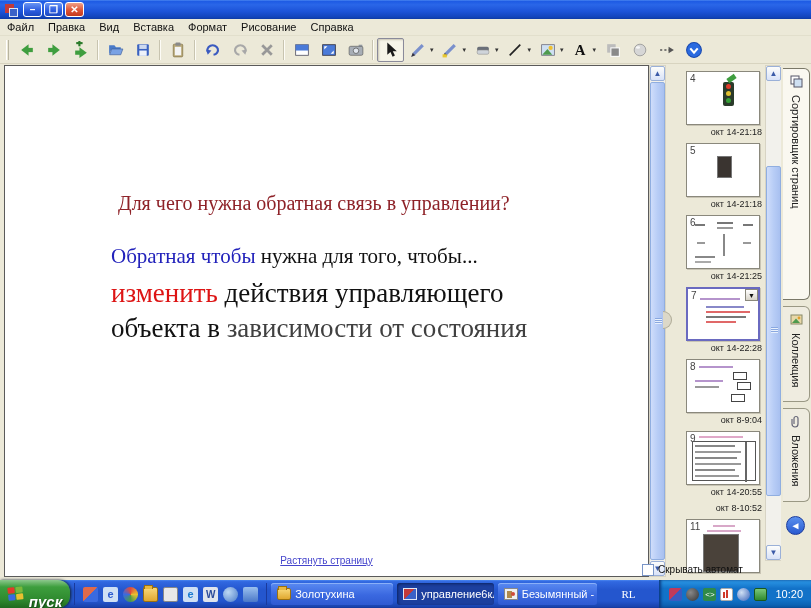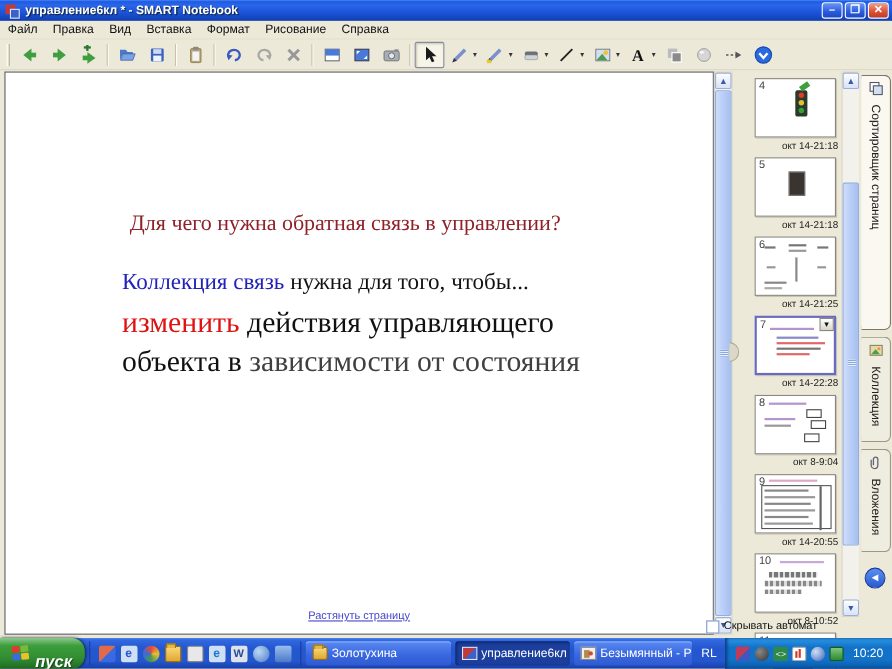--- a/index.html
+++ b/index.html
@@ -107,35 +107,34 @@
   .flag .f1{left:0;top:0;background:#e23a2a;} .flag .f2{left:8px;top:0;background:#7ab83a;}
   .flag .f3{left:0;top:7px;background:#3a6ae0;} .flag .f4{left:8px;top:7px;background:#e8c030;}
   .ql { display:flex; align-items:center; gap:5px; padding:0 8px; border-left:1px solid #1a3a9c; border-right:1px solid #1a3a9c; margin-left:4px; height:22px; }
   .qlic { width:15px; height:15px; border-radius:2px; }
   .taskbtn { height:22px; margin-left:4px; border-radius:3px; display:flex; align-items:center; gap:4px; padding:0 6px;
     background:linear-gradient(180deg,#5a8af2,#3a68e0 55%,#2f5ad2); box-shadow:inset 0 1px 0 #8ab0f8; color:#fff; font-size:11px; white-space:nowrap; overflow:hidden; }
   .taskbtn.active { background:#1c3f9e; box-shadow:inset 1px 1px 3px #0c2260; }
   .tb-ic { width:14px; height:12px; flex:0 0 auto; }
   .folder-ic { background:linear-gradient(180deg,#f8d878,#e0a830); border:1px solid #9a7010; border-radius:1px 2px 2px 2px; position:relative; }
   .folder-ic:before { content:""; position:absolute; left:0; top:-3px; width:7px; height:3px; background:#e8b840; border:1px solid #9a7010; border-bottom:none; }
-  .lang { margin-left:auto; color:#fff; font-size:11px; padding:0 8px; }
+  .lang { margin-left:auto; color:#fff; font-size:11px; padding:0 24px;font-family:Liberation Serif, serif; }
   .tray { height:28px; display:flex; align-items:center; gap:4px; padding:0 8px 0 10px;
     background:linear-gradient(180deg,#2e9ae8 0%,#1272c8 30%,#1272c8 70%,#0a5aa8 100%); box-shadow:inset 2px 0 3px #0a3a80; }
   .tryic { width:13px; height:13px; border-radius:2px; }
   .clock { color:#fff; font-size:11px; margin-left:4px; }
 </style>
 </head>
 <body>
 
 <div class="titlebar">
   <span class="app-ic">
       <i class="a"></i>
       <i class="b"></i>
     </span>
-  <span class="ttl">управление6кл * - SMART Notebook</span>
   <span class="winbtns">
     <span class="winbtn">–</span>
     <span class="winbtn">❐</span>
     <span class="winbtn close">✕</span>
   </span>
 </div>
 
 <div class="menubar">
   <span class="menuitem">Файл</span>
   <span class="menuitem">Правка</span>
@@ -315,21 +314,21 @@
         <polyline points="5,7 8.5,11 12,7" stroke="#fff" stroke-width="2" fill="none"></polyline>
       </svg>
     </span>
 </div>
 
 <div class="main">
 
   <div class="canvas">
     <div class="heading" style="color:#8e2228">Для чего нужна обратная связь в управлении?</div>
     <div class="p1">
-      <span style="color:#2222bb">Коллекция связь</span><span> нужна для того, чтобы...</span>
+      <span style="color:#2222bb">Обратная чтобы</span><span> нужна для того, чтобы...</span>
     </div>
     <div class="p2">
       <span style="color:#dd1414">изменить</span><span> действия управляющего</span><br>
       <span>объекта в </span><span style="color:#404040">зависимости от состояния</span><br>
     </div>
     <div class="stretch-link"><a href="#" style="color:#4444cc">Растянуть страницу</a></div>
   </div>
 
   <div class="vscroll" style="left:649px; top:1px; height:512px;">
     <span class="vs-btn" style="top:0;">▲</span>
@@ -418,27 +417,20 @@
             <span class="ln" style="left:2px;top:21px;width:46px;background:#999"></span>
             <span class="ln" style="left:2px;top:27px;width:40px;background:#888"></span>
             <span class="ln" style="left:2px;top:33px;width:44px;background:#999"></span>
             <span class="ln" style="left:52px;top:0;width:2px;height:40px;background:#666"></span>
           </span>
         </div>
         <div class="thumb-cap">окт 14-20:55</div>
       </div>
 
       <div class="thumb t10">
-        <div class="thumb-box">
-          <span class="thumb-num">10</span>
-          <span class="ln" style="left:22px;top:6px;width:40px;background:#c8a8d8"></span>
-          <span class="ln" style="left:12px;top:16px;width:44px;height:5px;background:repeating-linear-gradient(90deg,#777 0 3px,#ddd 3px 5px)"></span>
-          <span class="ln" style="left:8px;top:24px;width:52px;height:5px;background:repeating-linear-gradient(90deg,#888 0 3px,#ddd 3px 5px)"></span>
-          <span class="ln" style="left:8px;top:32px;width:34px;height:4px;background:repeating-linear-gradient(90deg,#888 0 3px,#ddd 3px 5px)"></span>
-        </div>
         <div class="thumb-cap">окт 8-10:52</div>
       </div>
 
       <div class="thumb t11">
         <div class="thumb-box">
           <span class="thumb-num">11</span>
           <span class="ln" style="left:26px;top:5px;width:22px;background:#d8a8c8"></span>
           <span class="ln" style="left:20px;top:10px;width:34px;background:#d8a8c8"></span>
           <span style="position:absolute;left:16px;top:14px;width:36px;height:38px;background:#4a423a;border:1px solid #777"></span>
         </div>

